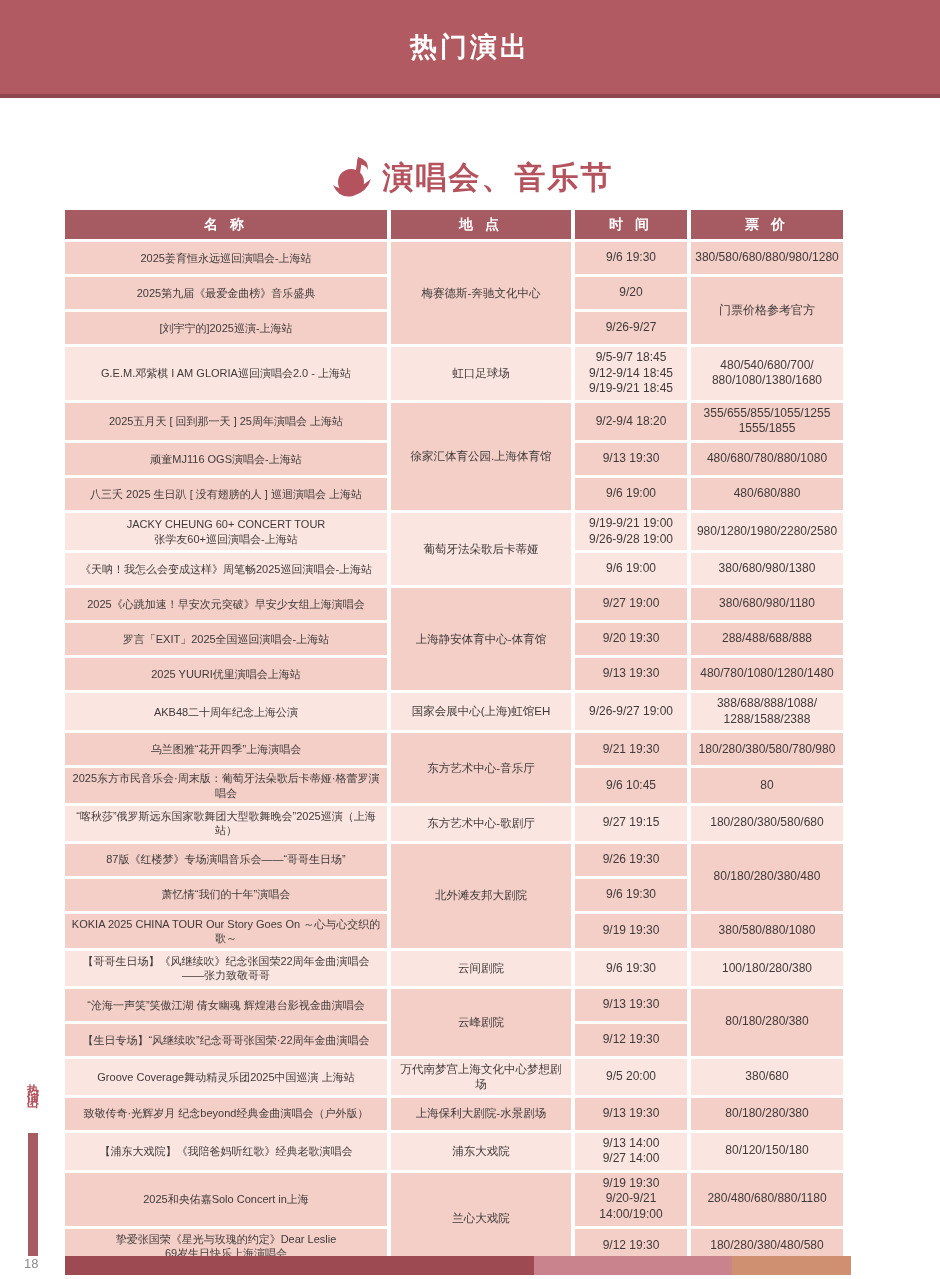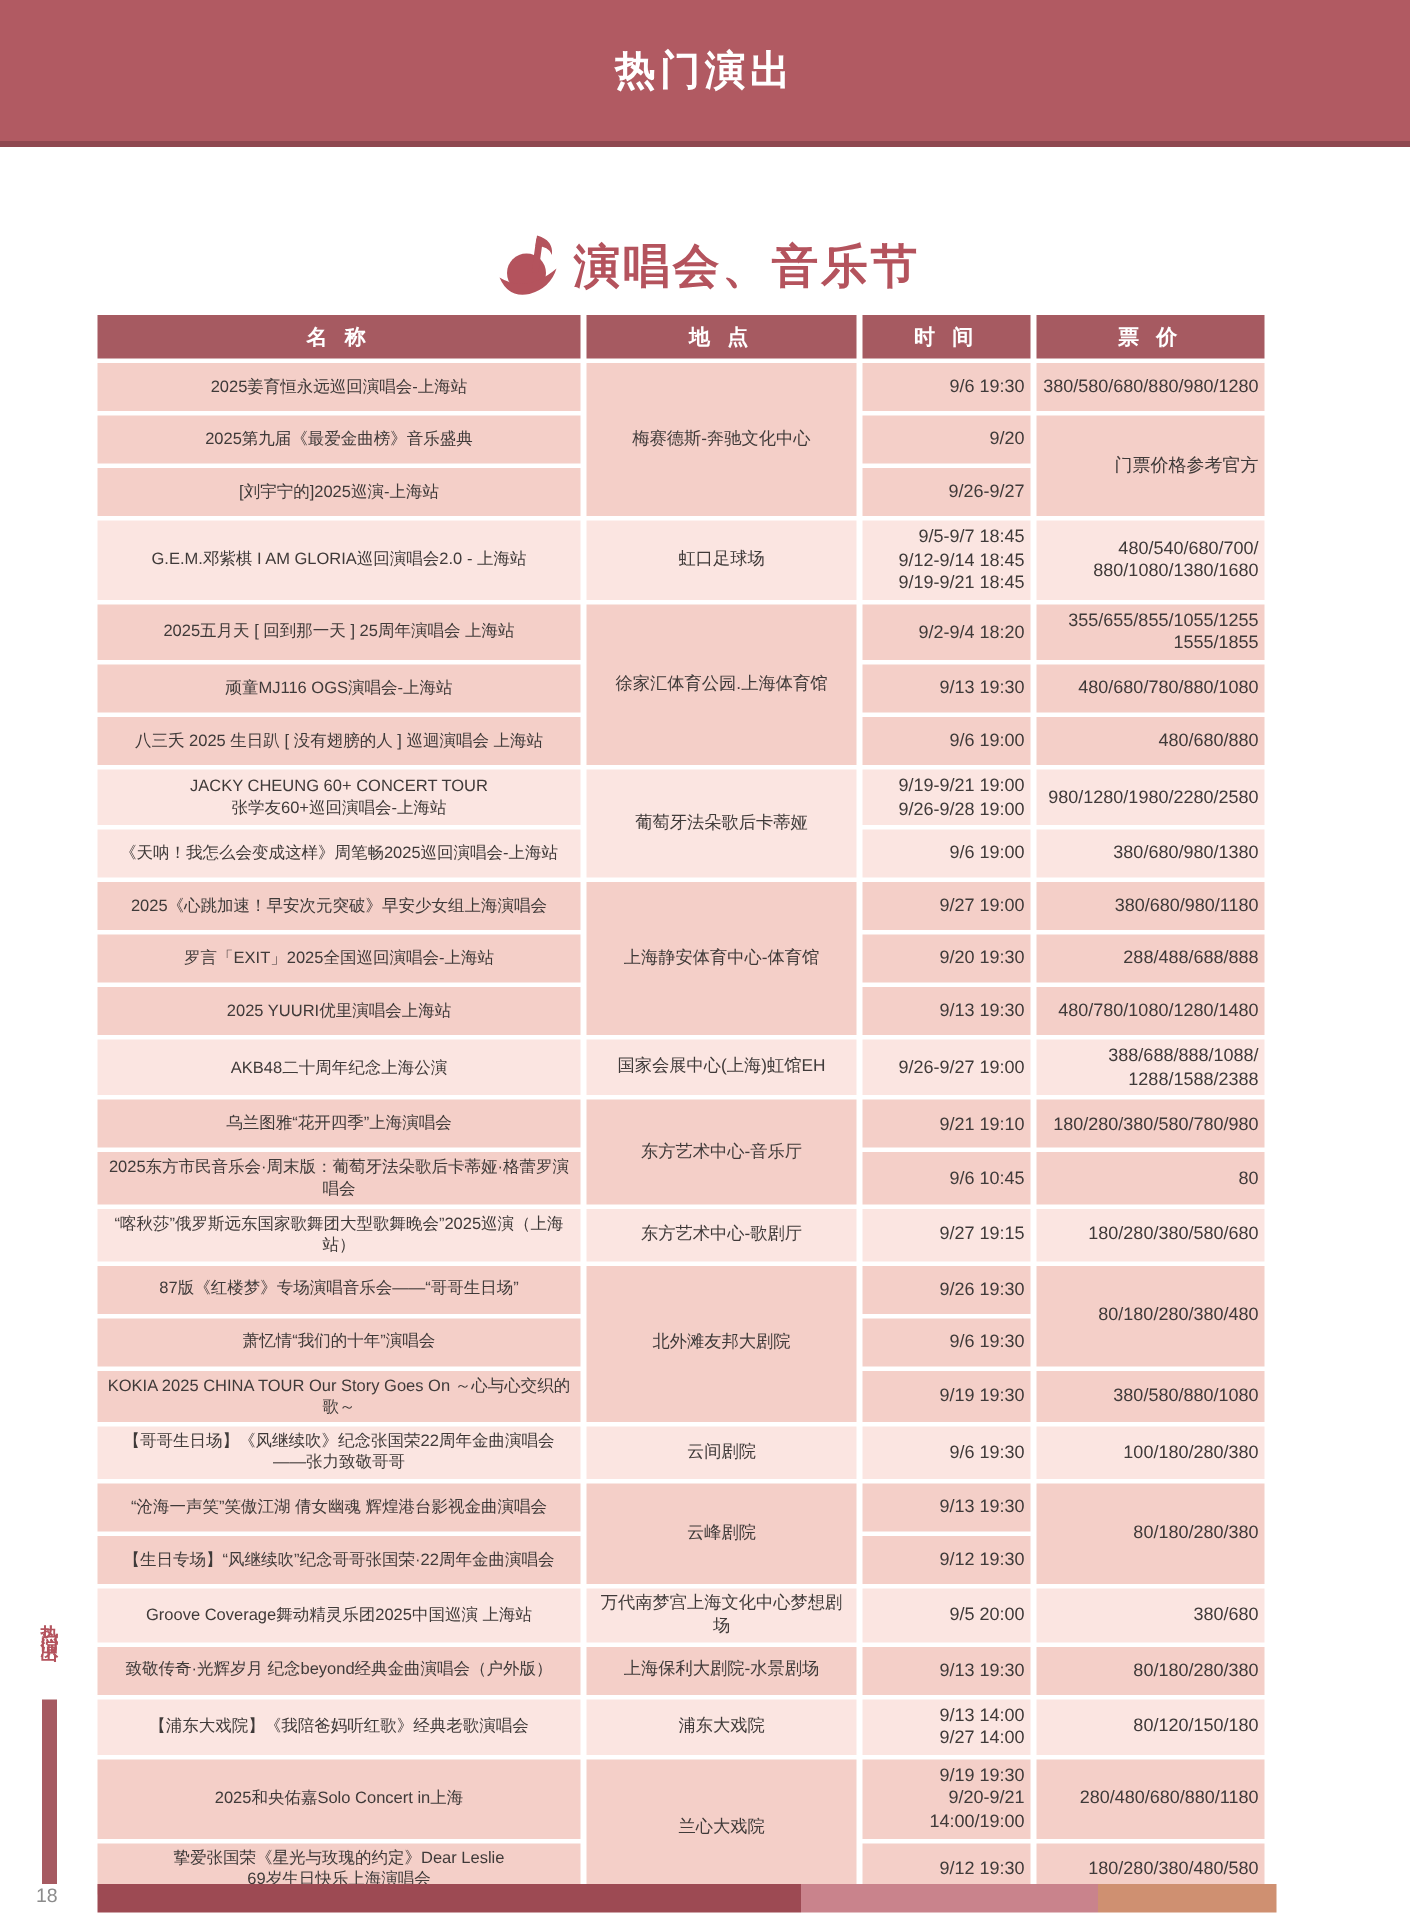--- a/index.html
+++ b/index.html
@@ -29,30 +29,30 @@
   }
   .note-icon { width:52px; height:52px; }
   
   .table-wrap { position:absolute; left:65px; top:210px; width:790px; }
   table {
     border-collapse:separate; border-spacing:4px 3px;
     margin-left:-4px; margin-top:-3px; table-layout:fixed;
   }
   th {
     background:#a65a61; color:#ffffff; font-size:14px; font-weight:bold;
-    height:29px; letter-spacing:4px; text-align:center;font-family:Liberation Serif, serif;
+    height:29px; letter-spacing:4px; text-align:center;
   }
   td {
     height:32px; text-align:center; vertical-align:middle;
     font-size:11px; line-height:1.3; white-space:pre-line;
     padding:3px 4px;
   }
   td.row-m { background:#f4cfc8; }
   td.row-l { background:#fbe5e1; }
-  .c-time, .c-price { font-size:12px;text-align:right; }
+  .c-time, .c-price { font-size:12px; }
   .c-venue { font-size:11.5px; }
   
   .footer-bar {
     position:absolute; left:65px; top:1256px; width:786px; height:19px;
     display:flex;
   }
   .footer-bar .seg1 { width:59.7%; background:#9d4a53; }
   .footer-bar .seg2 { width:25.1%; background:#c9838c; }
   .footer-bar .seg3 { width:15.2%; background:#cf9071; }
   
@@ -177,21 +177,21 @@
         <tr>
           <td class="c-name row-l">AKB48二十周年纪念上海公演</td>
           <td class="c-venue row-l">国家会展中心(上海)虹馆EH</td>
           <td class="c-time row-l">9/26-9/27 19:00</td>
           <td class="c-price row-l">388/688/888/1088/
 1288/1588/2388</td>
         </tr>
         <tr>
           <td class="c-name row-m">乌兰图雅“花开四季”上海演唱会</td>
           <td class="c-venue row-m" rowspan="2">东方艺术中心-音乐厅</td>
-          <td class="c-time row-m">9/21 19:10</td>
+          <td class="c-time row-m">9/21 19:30</td>
           <td class="c-price row-m">180/280/380/580/780/980</td>
         </tr>
         <tr>
           <td class="c-name row-m">2025东方市民音乐会·周末版：葡萄牙法朵歌后卡蒂娅·格蕾罗演唱会</td>
           <td class="c-time row-m">9/6 10:45</td>
           <td class="c-price row-m">80</td>
         </tr>
         <tr>
           <td class="c-name row-l">“喀秋莎”俄罗斯远东国家歌舞团大型歌舞晚会”2025巡演（上海站）</td>
           <td class="c-venue row-l">东方艺术中心-歌剧厅</td>

